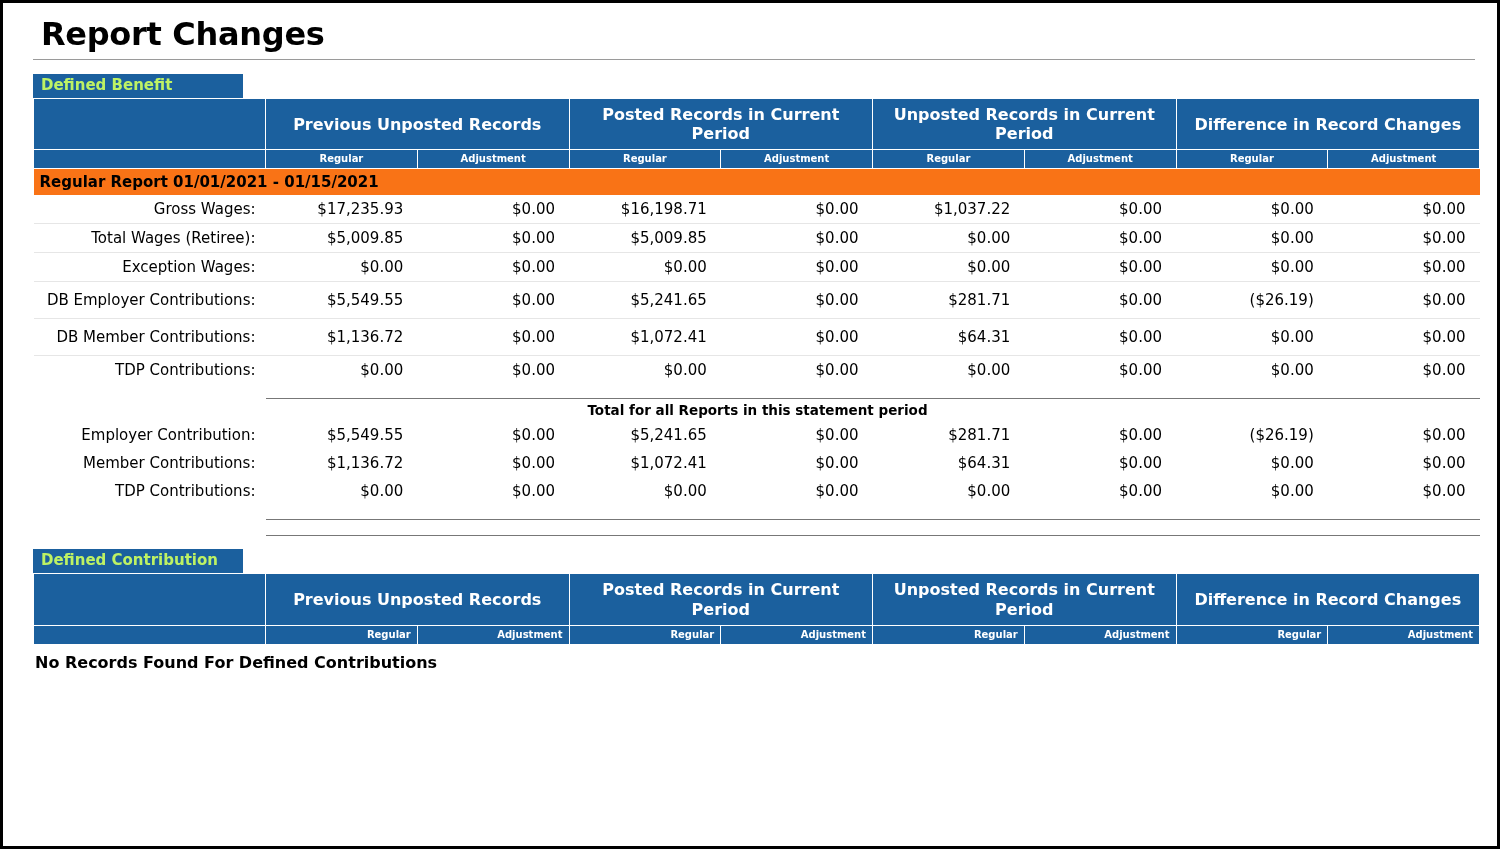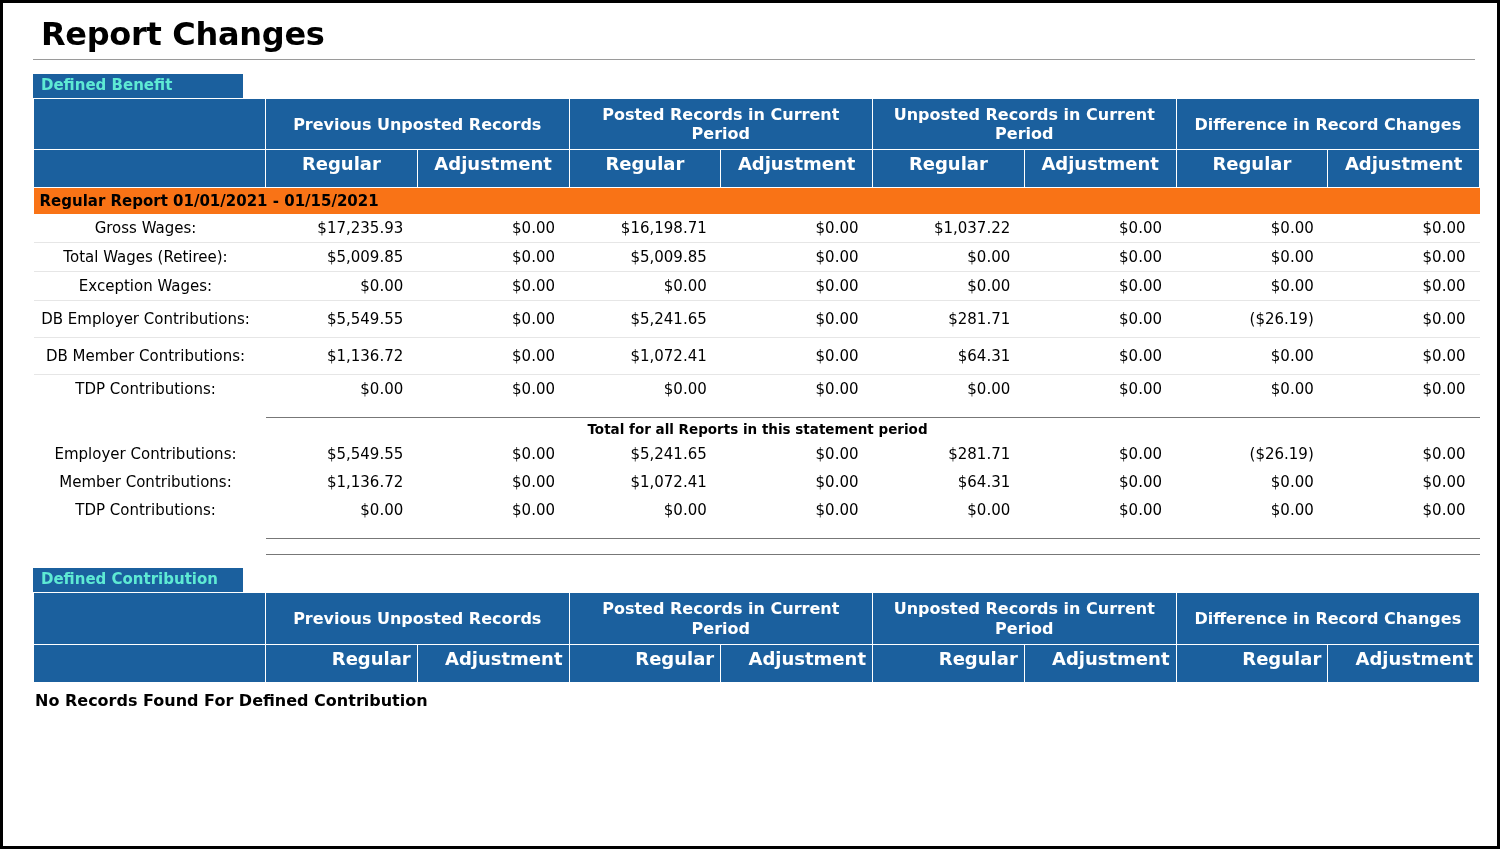--- a/index.html
+++ b/index.html
@@ -30,21 +30,21 @@
     margin: 4px 0 6px 8px;
     color: #000000;
   }
   .title-rule {
     border-bottom: 1px solid #9a9a9a;
     margin: 0 0 14px 0;
   }
   .section-tag {
     display: inline-block;
     background: #1b609e;
-    color: #5eead4;
+    color: #bef264;
     font-size: 15px;
     font-weight: bold;
     padding: 4px 1px 5px 8px;
     line-height: 1;
     min-width: 210px;
     box-sizing: border-box;
   }
   table.rep {
     border-collapse: collapse;
     width: 1446px;
@@ -59,36 +59,36 @@
     font-weight: bold;
     font-size: 16px;
     border: 1px solid #ffffff;
     padding: 6px 4px;
   }
   .hdr-top td.blank, .hdr-sub td.blank {
     background: #1b609e;
     border: 1px solid #ffffff;
   }
   .hdr-top td.grp { line-height: 1.2; }
-  .hdr-sub td { padding: 3px 4px 13px; font-size: 18px; }
+  .hdr-sub td { padding: 3px 4px 4px; font-size: 10px; }
   tr.band td {
     background: #f97316;
     font-weight: bold;
     font-size: 15px;
     padding: 4px 6px;
     border: none;
   }
   tr.data td {
     font-size: 15px;
     padding: 5px 10px 5px 6px;
     border-bottom: 1px solid #e6e6e6;
     background: #ffffff;
   }
   tr.data td.lbl {
-    text-align: center;
+    text-align: right;
     padding-left: 2px;
   }
   tr.data td.num {
     text-align: right;
     padding-right: 14px;
   }
   tr.data.tall td { padding-top: 9px; padding-bottom: 9px; }
   tr.noline td { border-bottom: none; }
   tr.rule td.num {
     border-top: 1px solid #777777;
@@ -254,21 +254,21 @@
             <td class="num"></td>
             <td class="num"></td>
             <td class="num"></td>
         </tr>
 
         <tr class="subtitle">
           <td colspan="9">Total for all Reports in this statement period</td>
         </tr>
 
         <tr class="data noline">
-          <td class="lbl">Employer Contributions:</td>
+          <td class="lbl">Employer Contribution:</td>
           <td class="num">$5,549.55</td>
           <td class="num">$0.00</td>
           <td class="num">$5,241.65</td>
           <td class="num">$0.00</td>
           <td class="num">$281.71</td>
           <td class="num">$0.00</td>
           <td class="num">($26.19)</td>
           <td class="num">$0.00</td>
         </tr>
 
@@ -360,17 +360,17 @@
             <td>Regular</td>
             <td>Adjustment</td>
             <td>Regular</td>
             <td>Adjustment</td>
             <td>Regular</td>
             <td>Adjustment</td>
           </tr>
         </tbody>
       </table>
 
-      <div class="nofound">No Records Found For Defined Contribution</div>
+      <div class="nofound">No Records Found For Defined Contributions</div>
     </div>
 
   </div>
 </div>
 
 </body></html>

